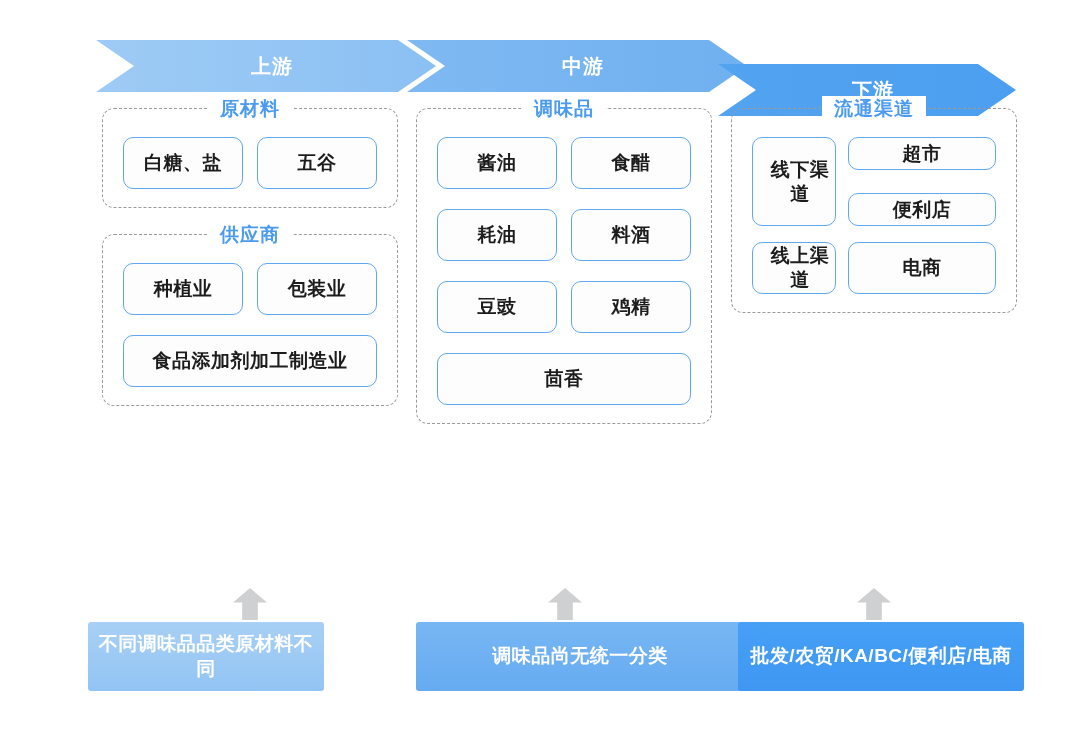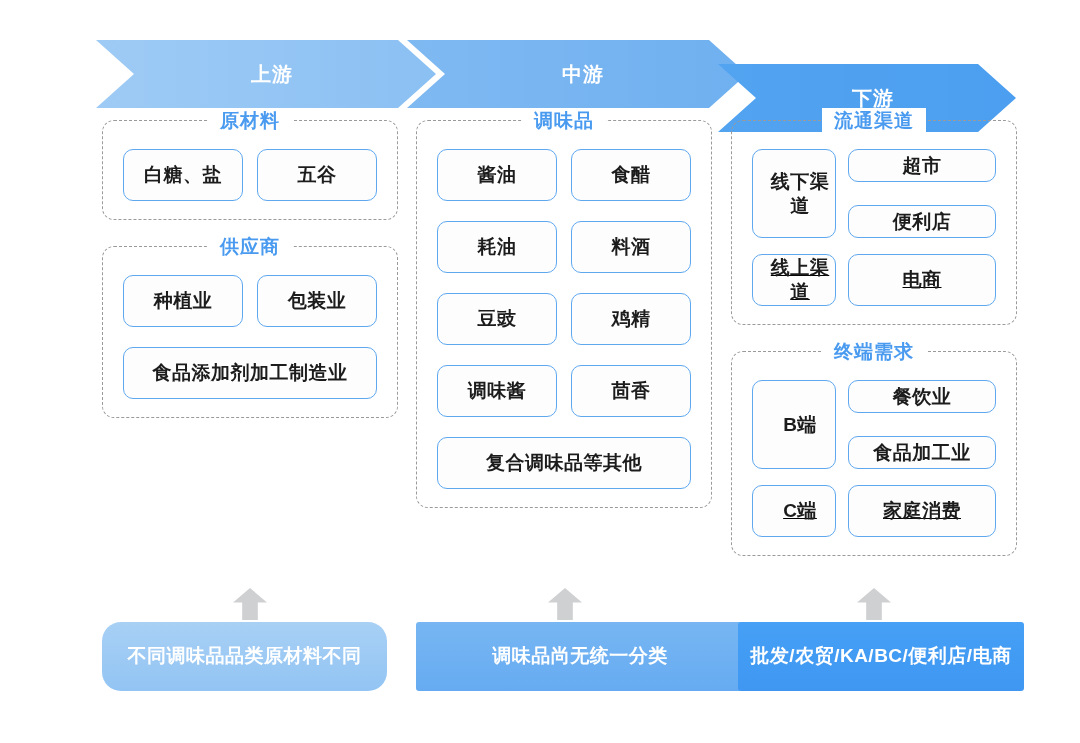--- a/index.html
+++ b/index.html
@@ -19,21 +19,21 @@
   .chev-band {
     position: absolute;
     left: 96px;
     top: 40px;
     width: 920px;
     height: 51px;
   }
   .chev {
     position: absolute;
     top: 0;
-    height: 68px;
+    height: 52px;
     display: flex;
     align-items: center;
     justify-content: center;
     color: #ffffff;
     font-size: 20px;
     font-weight: 700;
     letter-spacing: 1px;
   }
   .chev-1 {
     left: 0;
@@ -52,21 +52,21 @@
     width: 298px;
     background: linear-gradient(90deg, #52a3f0 0%, #4c9ff0 100%);
     clip-path: polygon(0 0, 260px 0, 298px 50%, 260px 100%, 0 100%, 38px 50%);
     margin-top: 24px;
   }
   .chev-label { position: relative; left: 6px; }
 
   
   .col {
     position: absolute;
-    top: 120px;
+    top: 108px;
   }
   .col-left   { left: 102px; width: 296px; }
   .col-mid    { left: 416px; width: 296px; }
   .col-right  { left: 731px; width: 286px; }
 
   
   .group {
     position: relative;
     border: 1.6px dashed #9a9a9a;
     border-radius: 12px;
@@ -114,21 +114,21 @@
     letter-spacing: 0.5px;
   }
   .card.wide { flex: 1 1 100%; }
 
   
   .rrow {
     display: flex;
     gap: 12px;
     align-items: stretch;
   }
-  .rrow + .rrow { margin-top: 16px; text-decoration: underline; }
+  .rrow + .rrow { margin-top: 16px; }
   .rcard-narrow {
     width: 84px;
     flex: 0 0 84px;
     padding-left: 12px;
   }
   .rstack {
     display: flex;
     flex-direction: column;
     gap: 23px;
     flex: 1;
@@ -162,23 +162,22 @@
     text-align: center;
     color: #ffffff;
     font-size: 19px;
     font-weight: 700;
     line-height: 1.3;
     letter-spacing: 0.5px;
     box-sizing: border-box;
     padding: 0 10px;
   }
   .banner-1 {
-    left: 102px; width: 285px;
+    left: 88px; width: 236px;
     background: linear-gradient(180deg, #a8d0f5 0%, #92c4f3 100%);
-    border-radius: 19px;
   }
   .banner-2 {
     left: 416px; width: 328px;
     background: linear-gradient(180deg, #77b6f3 0%, #66abf1 100%);
   }
   .banner-3 {
     left: 731px; width: 286px;
     background: linear-gradient(180deg, #46a0f5 0%, #3f97f2 100%);
     margin-left: 7px;
   }
@@ -231,25 +230,21 @@
     </div>
     <div class="row">
       <div class="card">耗油</div>
       <div class="card">料酒</div>
     </div>
     <div class="row">
       <div class="card">豆豉</div>
       <div class="card">鸡精</div>
     </div>
     <div class="row">
-      <div class="card">调味酱</div>
       <div class="card">茴香</div>
-    </div>
-    <div class="row">
-      <div class="card wide">复合调味品等其他</div>
     </div>
   </div>
 
 </div>
 
 <div class="col col-right">
 
   <div class="group">
     <div class="group-title">流通渠道</div>
     <div class="rrow">
@@ -260,36 +255,20 @@
       </div>
     </div>
     <div class="rrow">
       <div class="card rcard-narrow rcard-single">线上渠道</div>
       <div class="rstack">
         <div class="card rcard-single">电商</div>
       </div>
     </div>
   </div>
 
-  <div class="group">
-    <div class="group-title">终端需求</div>
-    <div class="rrow">
-      <div class="card rcard-narrow rcard-tall">B端</div>
-      <div class="rstack">
-        <div class="card">餐饮业</div>
-        <div class="card">食品加工业</div>
-      </div>
-    </div>
-    <div class="rrow">
-      <div class="card rcard-narrow rcard-single">C端</div>
-      <div class="rstack">
-        <div class="card rcard-single">家庭消费</div>
-      </div>
-    </div>
-  </div>
 
 </div>
 
 <div class="up-arrow arrow-1"></div>
 <div class="up-arrow arrow-2"></div>
 <div class="up-arrow arrow-3"></div>
 
 <div class="banner banner-1">不同调味品品类原材料不同</div>
 <div class="banner banner-2">调味品尚无统一分类</div>
 <div class="banner banner-3">批发/农贸/KA/BC/便利店/电商</div>

